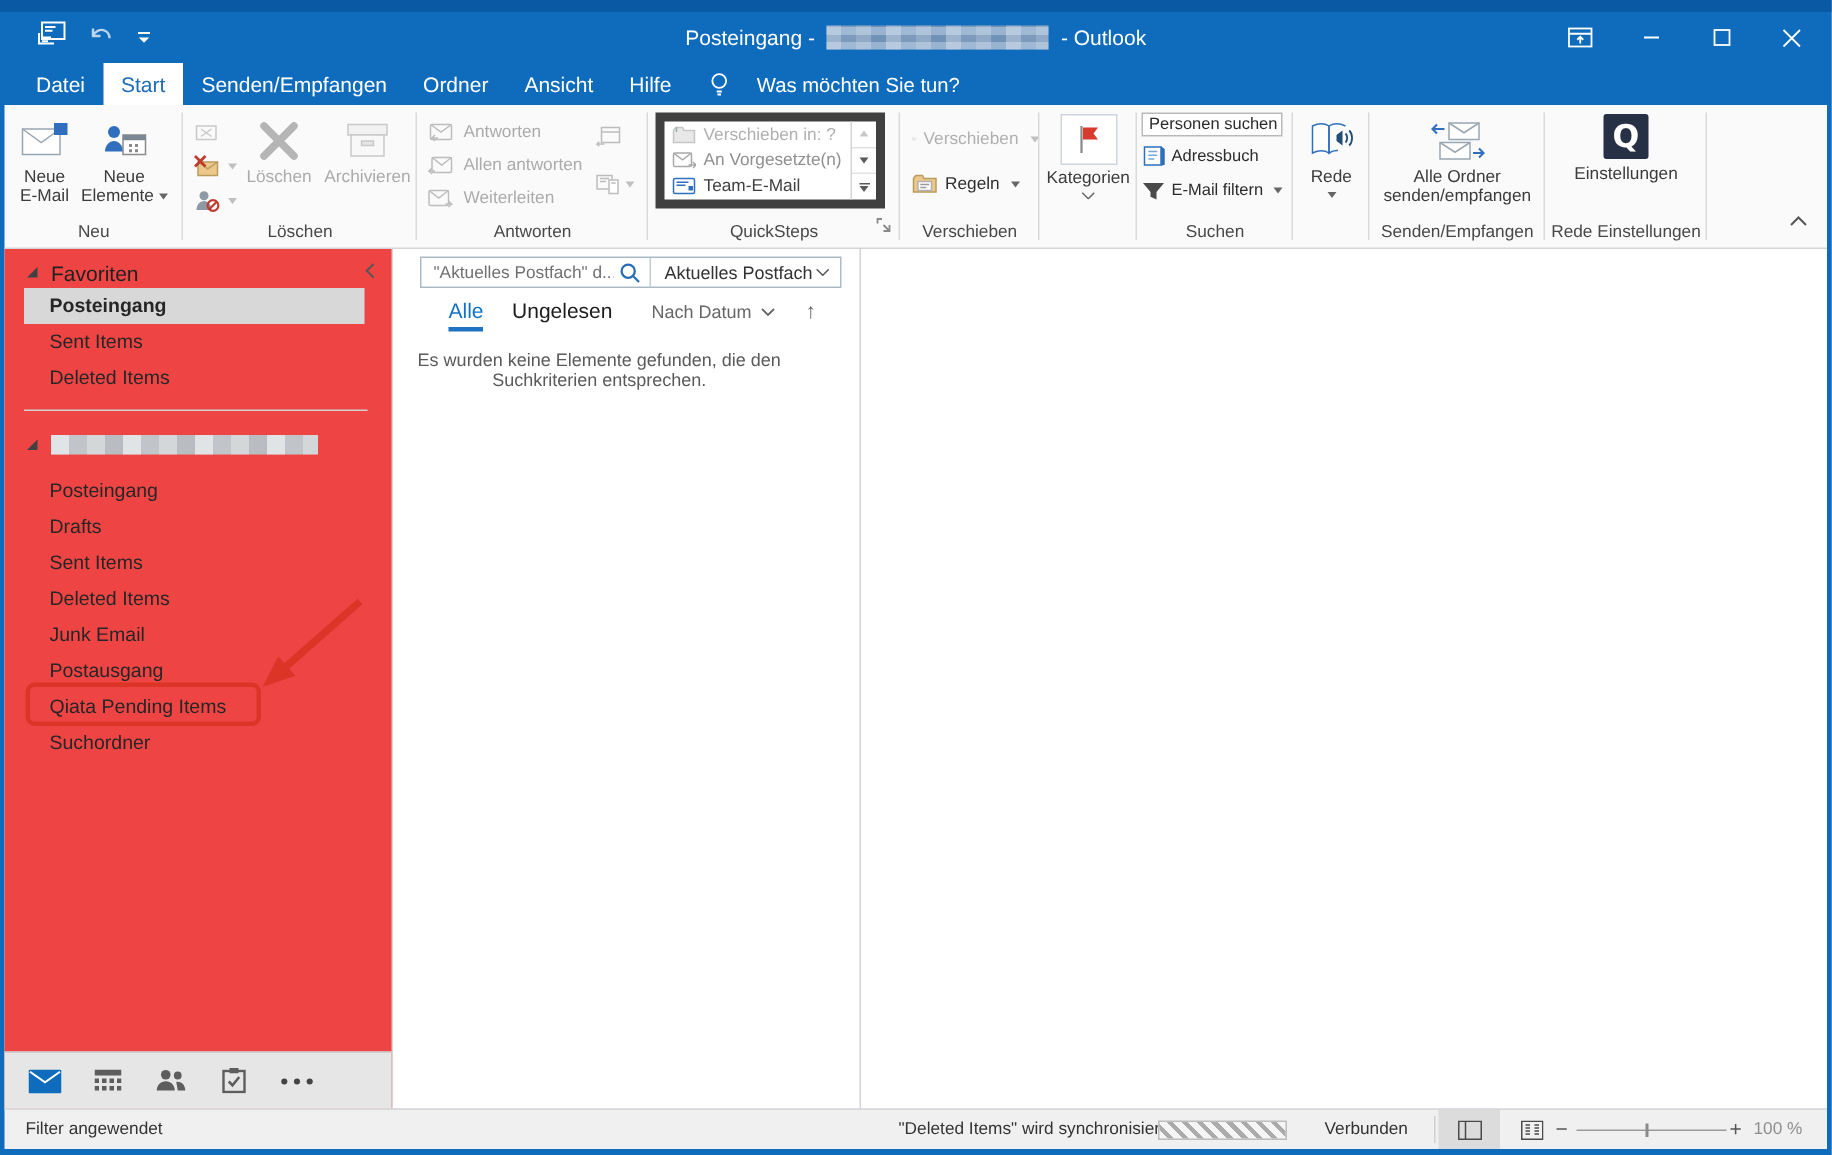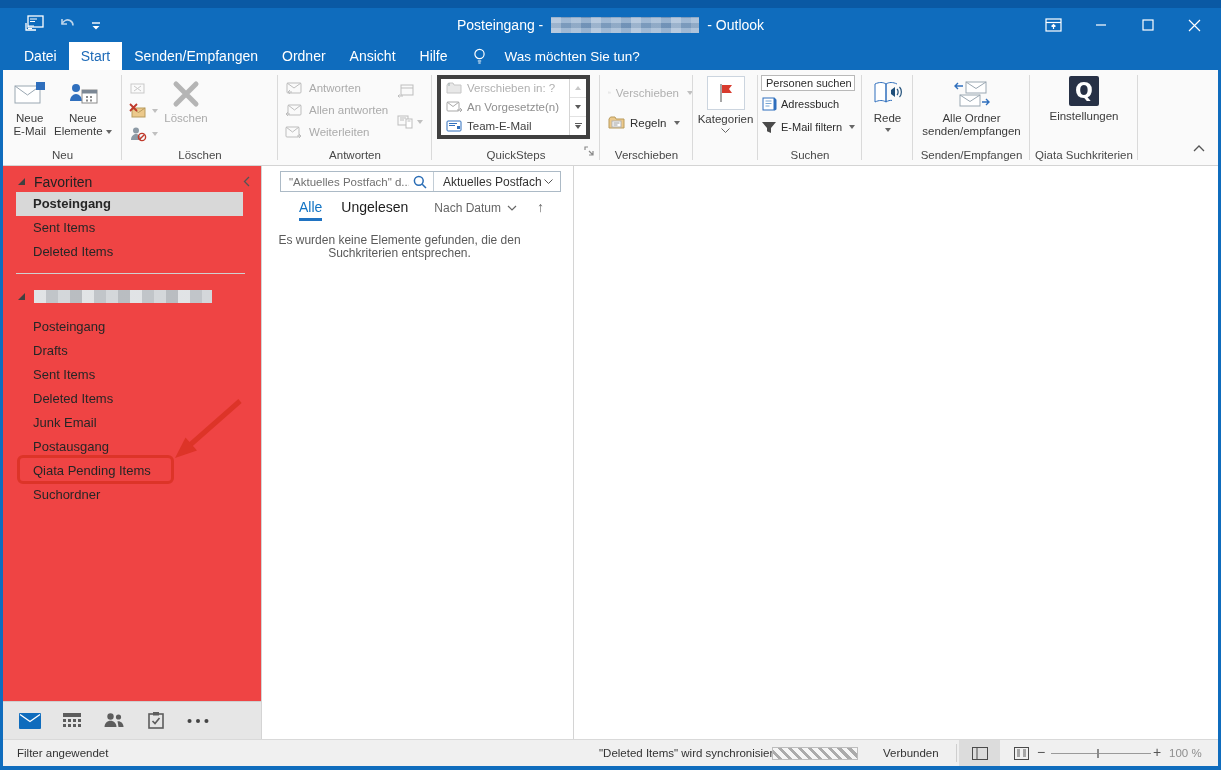--- a/index.html
+++ b/index.html
@@ -30,21 +30,21 @@
 .caret.dis{border-top-color:#c0c0c0}
 .g-neu{width:119px;display:flex;justify-content:center;gap:8px;padding-top:6px}
 .g-loeschen{width:156px;display:flex;padding:6px 2px 0 7px;gap:5px}
 .smallcol{display:flex;flex-direction:column;gap:2px;padding-top:1px}
 .sbtn{height:21px;display:flex;align-items:center;gap:2px}
 .g-antworten{width:154px}
 .a-rows{padding:7px 0 0 7px;display:flex;flex-direction:column;gap:1px}
 .rrow{height:21px;display:flex;align-items:center;gap:6px;font-size:11.5px;color:#ababab;white-space:nowrap}
 .a-mini{position:absolute;right:9px;top:13px;display:flex;flex-direction:column;gap:12px}
 .g-quicksteps{width:168px}
-.qsbox{margin:5px 0 0 5px;width:153px;height:64px;border:4px solid #404040;background:#fff;display:flex}
+.qsbox{margin:5px 0 0 5px;width:153px;height:64px;border:6px solid #404040;background:#fff;display:flex}
 .qsitems{flex:1;display:flex;flex-direction:column;min-width:0}
 .qsrow{flex:1;display:flex;align-items:center;gap:5px;padding-left:5px;font-size:11.5px;white-space:nowrap;overflow:hidden}
 .qsarrows{width:17px;border-left:1px solid #d5d5d5;display:flex;flex-direction:column}
 .qscell{flex:1;display:flex;align-items:center;justify-content:center;border-bottom:1px solid #e2e2e2}
 .qscell:last-child{border-bottom:none}
 .tri-up{width:0;height:0;border-left:3.5px solid transparent;border-right:3.5px solid transparent;border-bottom:4px solid #c8c8c8}
 .tri-dn{width:0;height:0;border-left:3.5px solid transparent;border-right:3.5px solid transparent;border-top:4px solid #5a5a5a}
 .launcher{position:absolute;right:6px;bottom:5px}
 .g-verschieben{width:93px;padding:12px 0 0 8px;display:flex;flex-direction:column;gap:9px}
 .vrow{height:21px;display:flex;align-items:center;gap:5px;font-size:11.5px;white-space:nowrap}
@@ -226,20 +226,30 @@
           </div>
       </div>
       <div class="bigbtn" style="width:46px">
         <div class="bicon">
             <svg width="32" height="28" viewBox="0 0 32 28">
               <path d="M6 4l20 20M26 4L6 24" stroke="#b5b5b5" stroke-width="5" stroke-linecap="round"></path>
             </svg>
           </div>
         <div class="btext dis">Löschen</div>
       </div>
+      <div class="bigbtn" style="width:62px">
+        <div class="bicon">
+            <svg width="32" height="26" viewBox="0 0 32 26">
+              <rect x="3" y="2" width="26" height="7" fill="#f2f2f2" stroke="#c9c9c9"></rect>
+              <rect x="5" y="9" width="22" height="14" fill="#f8f8f8" stroke="#c9c9c9"></rect>
+              <rect x="12" y="13" width="8" height="3" fill="#e4e4e4" stroke="#c9c9c9"></rect>
+            </svg>
+          </div>
+        <div class="btext dis">Archivieren</div>
+      </div>
       <div class="glabel">Löschen</div>
     </div>
 
     <div class="group divider g-antworten">
       <div class="a-rows">
         <div class="rrow">
             <svg width="18" height="14" viewBox="0 0 18 14">
               <rect x="2" y="2" width="14" height="10" rx="1" fill="none" stroke="#bdbdbd"></rect>
               <path d="M2 2l7 5 7-5" fill="none" stroke="#bdbdbd"></path>
               <path d="M7 11l-4 0 2-2M3 11l2 2" stroke="#bdbdbd" fill="none"></path>
@@ -414,21 +424,21 @@
         <div class="btext"><span>Alle Ordner</span><br><span>senden/empfangen</span></div>
       </div>
       <div class="glabel">Senden/Empfangen</div>
     </div>
 
     <div class="group divider g-qiata">
       <div class="bigbtn">
         <div class="qiata-logo">Q</div>
         <div class="btext" style="margin-top:4px">Einstellungen</div>
       </div>
-      <div class="glabel">Qiata Suchkriterien</div>
+      <div class="glabel">Rede Einstellungen</div>
     </div>
 
     <div class="group g-spacer">
       <div class="ribchev"><svg width="12" height="7" viewBox="0 0 12 7">
             <path d="M1 6l5-5 5 5" fill="none" stroke="#555" stroke-width="1.3"></path>
           </svg></div>
     </div>
   </div>
 
   <div class="main">

